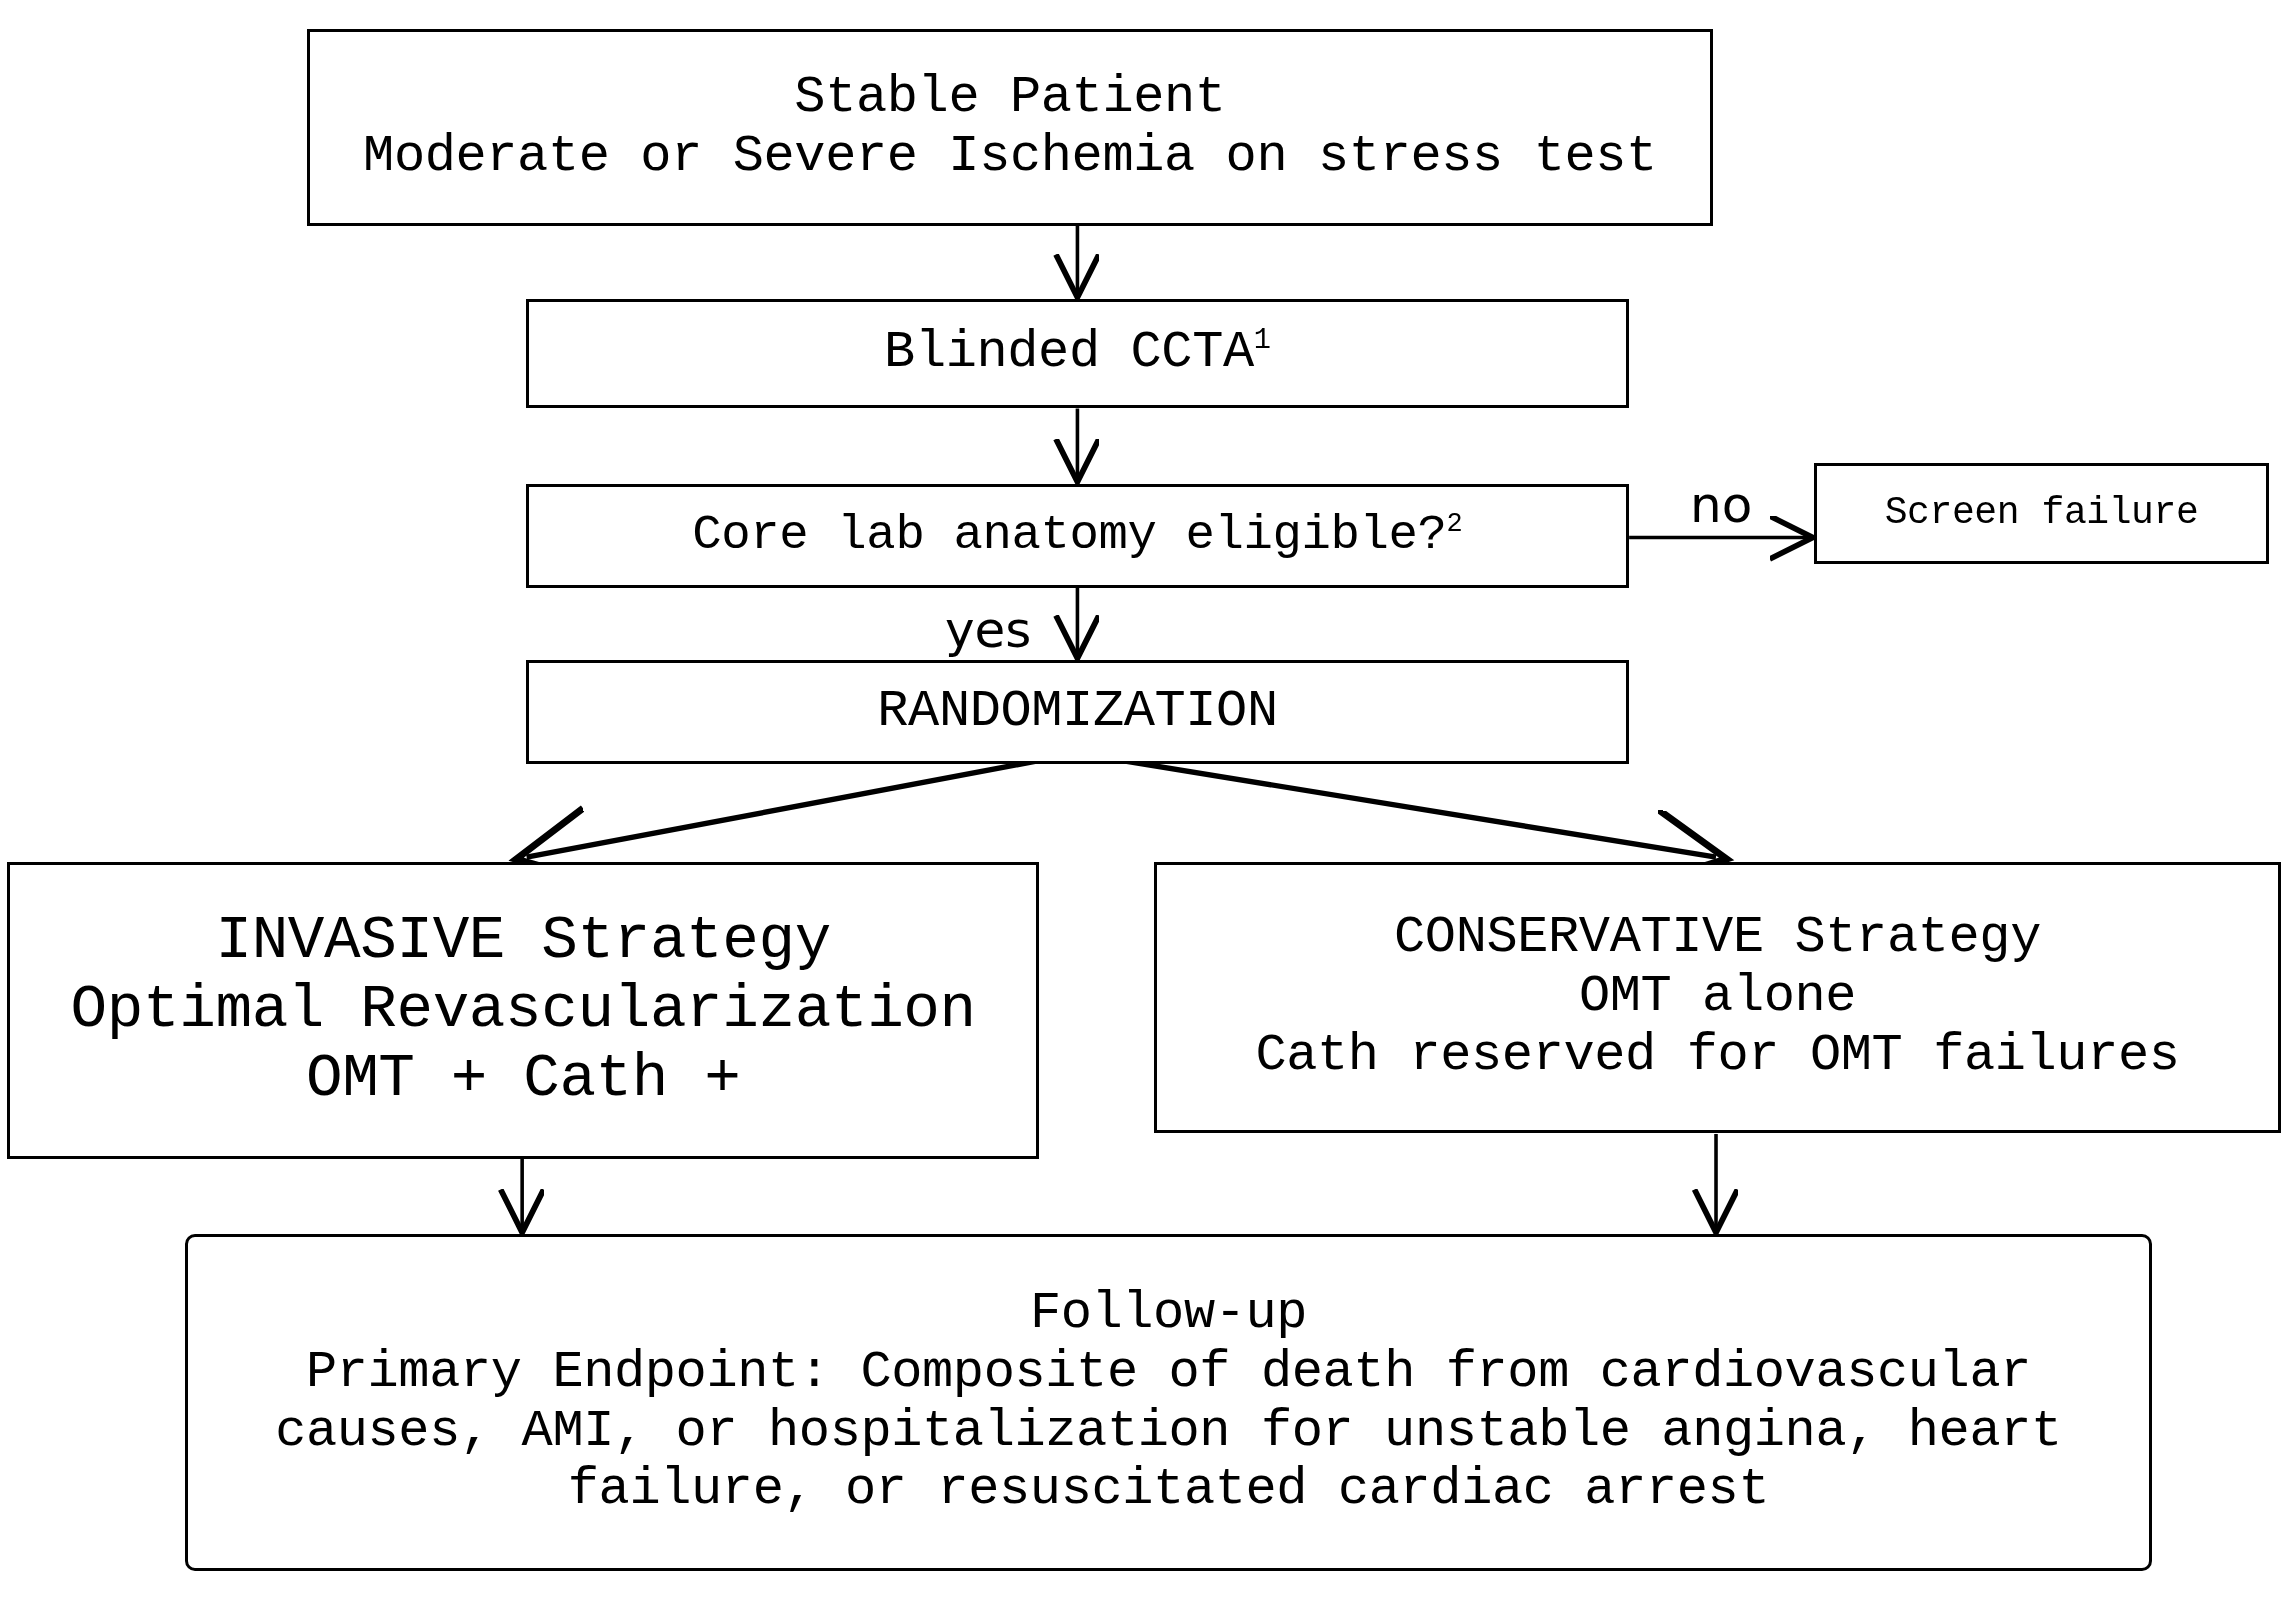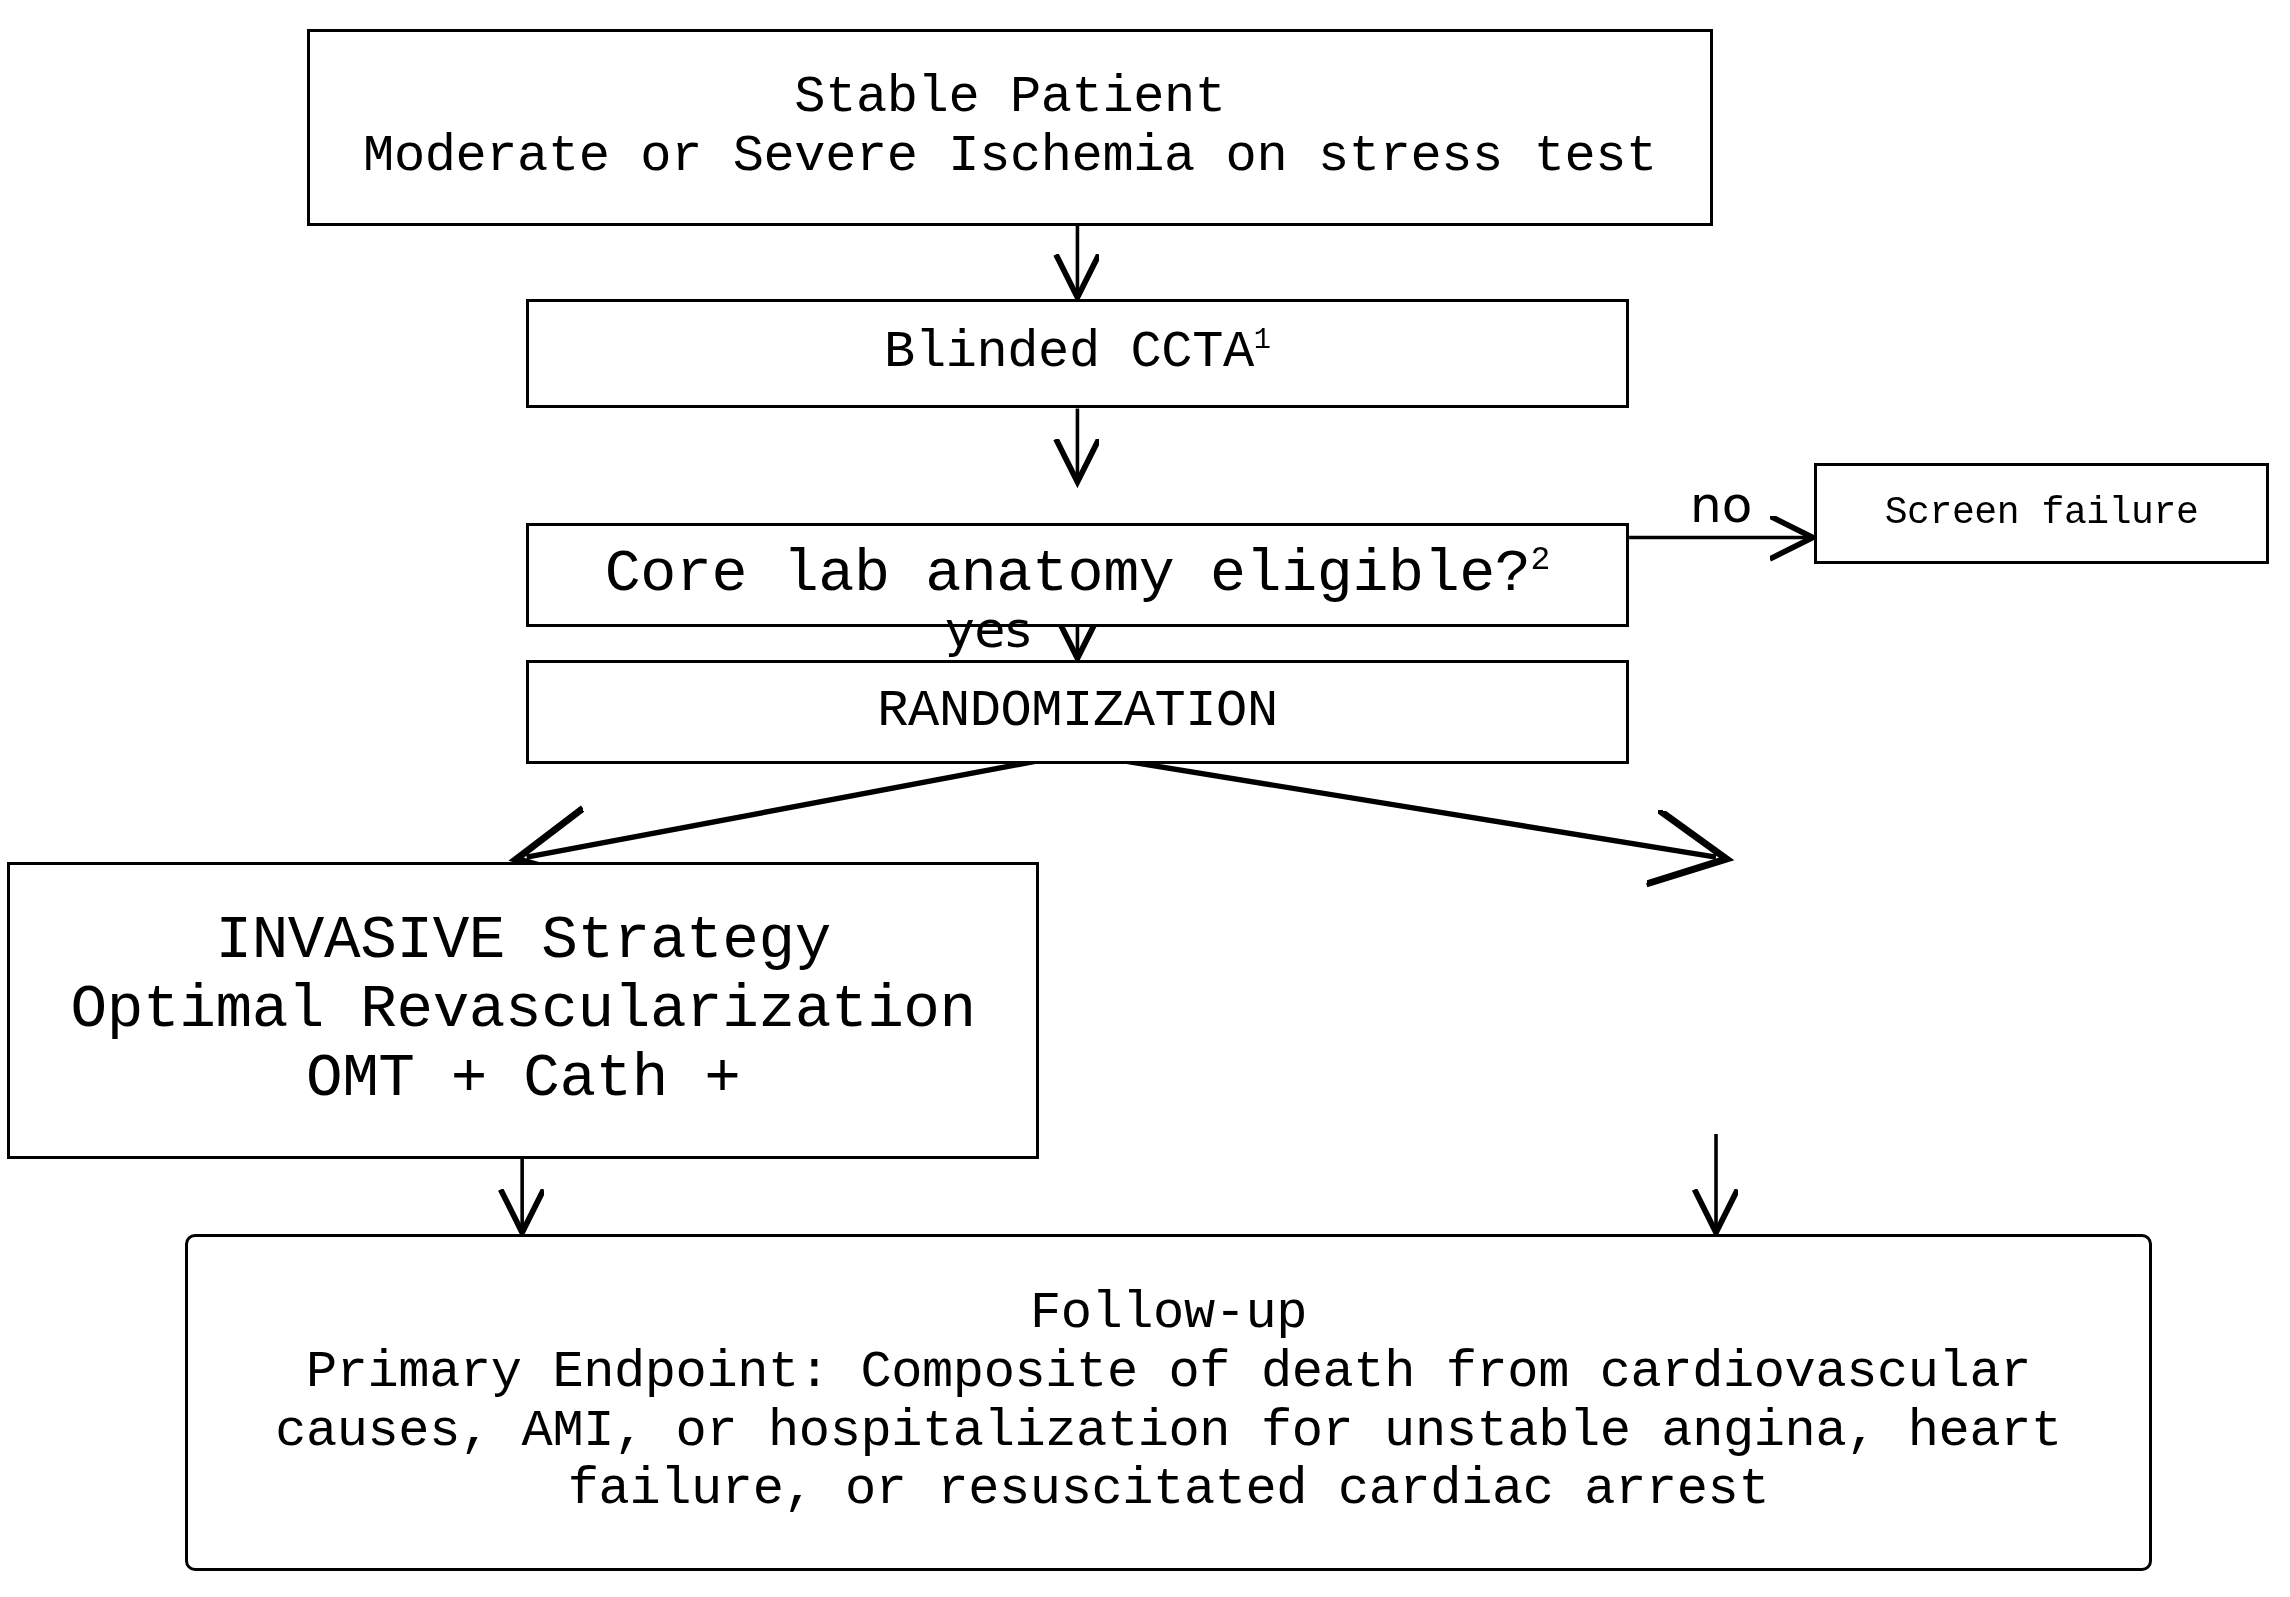--- a/index.html
+++ b/index.html
@@ -30,21 +30,21 @@
     letter-spacing: -0.4px;
     font-family: Liberation Mono, monospace;
   }
   .node .line {
     display: block;
     white-space: nowrap;
   }
   
   #node-stable        { left: 307px;  top: 29px;   width: 1406px; height: 197px;  font-size: 52px; }
   #node-ccta          { left: 526px;  top: 299px;  width: 1103px; height: 109px;  font-size: 52px; }
-  #node-eligible      { left: 526px;  top: 484px;  width: 1103px; height: 104px;  font-size: 60px; margin-top: 39px; }
+  #node-eligible      { left: 526px;  top: 484px;  width: 1103px; height: 104px;  font-size: 49px; }
   #node-screenfail    { left: 1814px; top: 463px;  width: 455px;  height: 101px;  font-size: 38px; }
   #node-random        { left: 526px;  top: 660px;  width: 1103px; height: 104px;  font-size: 52px; }
   #node-invasive      { left: 7.2px;    top: 862px;  width: 1032px; height: 297px;  font-size: 61px; }
   #node-conservative  { left: 1154px; top: 862px;  width: 1127px; height: 271px;  font-size: 52px; }
   #node-followup      { left: 185px;  top: 1234px; width: 1967px; height: 337px;  font-size: 52px; border-radius: 10px; }
 
   sup {
     font-size: 0.55em;
     vertical-align: super;
     line-height: 0;
@@ -124,20 +124,25 @@
   <div class="node" id="node-random">
     <span class="line">RANDOMIZATION</span>
   </div>
 
   <div class="node" id="node-invasive">
     <span class="line">INVASIVE Strategy</span>
     <span class="line">Optimal Revascularization</span>
     <span class="line">OMT + Cath +</span>
   </div>
 
+  <div class="node" id="node-conservative">
+    <span class="line">CONSERVATIVE Strategy</span>
+    <span class="line">OMT alone</span>
+    <span class="line">Cath reserved for OMT failures</span>
+  </div>
 
   <div class="node" id="node-followup">
     <span class="line">Follow-up</span>
     <span class="line">Primary Endpoint: Composite of death from cardiovascular</span>
     <span class="line">causes, AMI, or hospitalization for unstable angina, heart</span>
     <span class="line">failure, or resuscitated cardiac arrest</span>
   </div>
 
   <div class="edge-label" id="label-no">no</div>
   <div class="edge-label" id="label-yes">yes</div>

